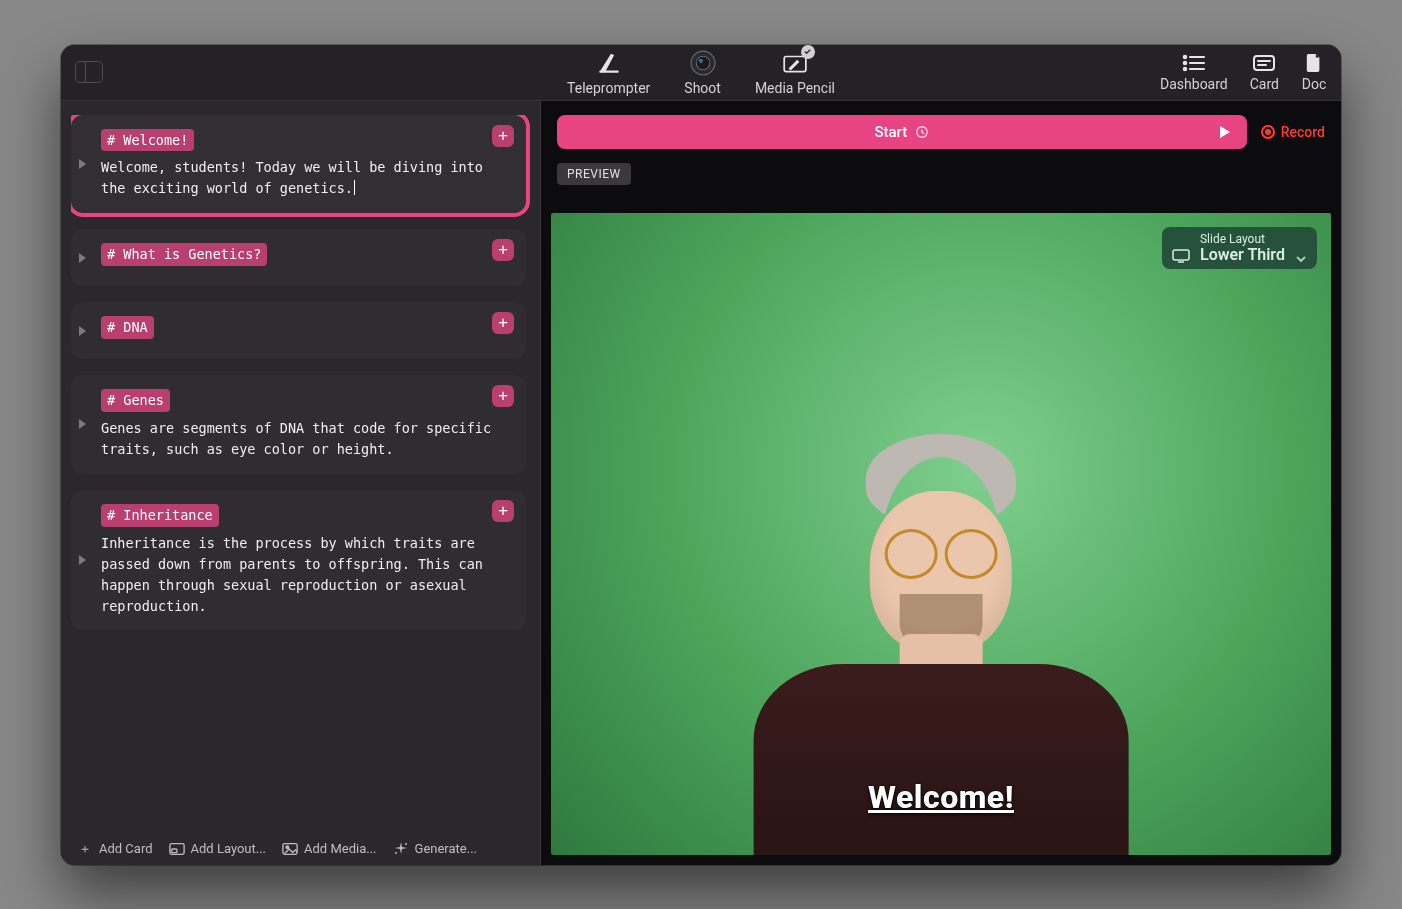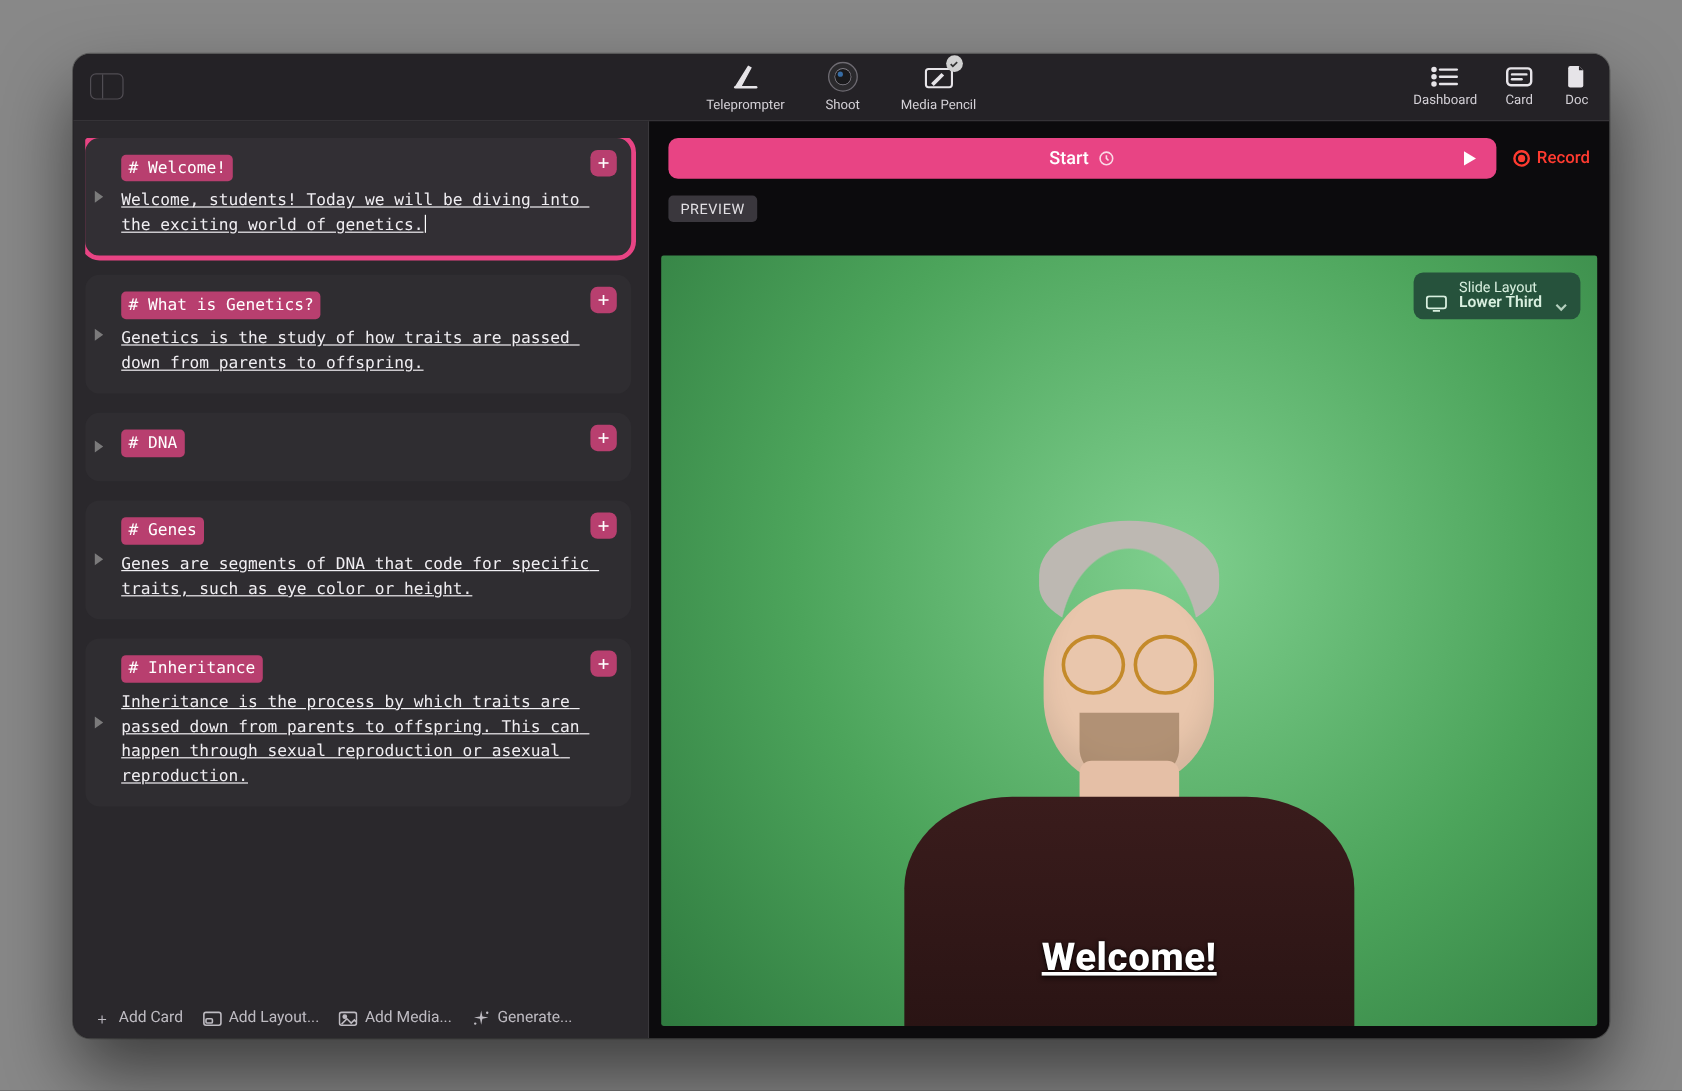--- a/index.html
+++ b/index.html
@@ -72,21 +72,21 @@
     width:28px;height:22px;border:1px solid #5c585f;border-radius:5px;
     display:flex;align-items:center;justify-content:flex-start;opacity:0.8;
   }
   .sidebar-toggle::before{content:"";width:9px;height:100%;border-right:1px solid #5c585f;}
   .tool-center{
     position:absolute;left:50%;transform:translateX(-50%);
     display:flex;gap:34px;align-items:flex-start;
   }
   .tool-item{display:flex;flex-direction:column;align-items:center;gap:3px;cursor:pointer;}
   .tool-item .ticon{width:28px;height:28px;display:flex;align-items:center;justify-content:center;position:relative;}
-  .tool-item .tlabel{font-size:11px;color:#d4d1d7;}
+  .tool-item .tlabel{font-size:14px;color:#d4d1d7;}
   .tool-right{margin-left:auto;display:flex;gap:22px;justify-content:center;}
   .tool-right .tool-item .ticon{width:26px;height:20px;}
   svg{display:block;}
 
   
   .split{flex:1;display:flex;min-height:0;}
   .left{
     width:480px;min-width:480px;
     background:var(--bg-panel);
     border-right:1px solid var(--divider);
@@ -121,21 +121,21 @@
   }
   .card .addbtn{
     position:absolute;right:12px;top:10px;width:22px;height:22px;border-radius:6px;
     background:var(--pink-dark);color:#fff;display:flex;align-items:center;justify-content:center;
     font-size:16px;line-height:1;cursor:pointer;
   }
   .card .heading{
     display:inline-block;background:var(--pink-dark);color:#fff;
     padding:1px 6px;border-radius:4px;margin-bottom:6px;font-weight:400;
   }
-  .card .body{white-space:pre-wrap;word-break:break-word;text-decoration:underline;}
+  .card .body{white-space:pre-wrap;word-break:break-word;}
   .card .cursor{display:inline-block;width:1px;height:15px;background:#fff;vertical-align:-2px;margin-left:1px;}
 
   
   .left-bottom{
     display:flex;align-items:center;gap:16px;
     padding:8px 6px 0 6px;color:#cfccd3;font-size:13px;
   }
   .left-bottom .bbtn{display:flex;align-items:center;gap:6px;cursor:pointer;opacity:0.9;}
   .left-bottom .bicon{width:16px;height:16px;display:flex;align-items:center;justify-content:center;}
 
@@ -221,21 +221,21 @@
     text-shadow:0 2px 4px rgba(0,0,0,0.7),0 0 2px rgba(0,0,0,0.9);
     letter-spacing:0.5px;
     text-decoration:underline;
   }
   .layout-chip{
     position:absolute;top:14px;right:14px;
     background:#26523c;border-radius:8px;
     padding:6px 10px;display:flex;align-items:flex-end;gap:10px;color:#d8efdf;
     font-size:12px;cursor:pointer;
   }
-  .layout-chip .big{font-size:13px;font-weight:600;line-height:1.1;}
+  .layout-chip .big{font-size:16px;font-weight:600;line-height:1.1;}
   .layout-chip .col{display:flex;flex-direction:column;line-height:1.1;}
   .layout-chip .chev{opacity:0.8;}
 
   .check-badge{
     position:absolute;top:-4px;right:-6px;width:14px;height:14px;border-radius:50%;
     background:#d0d0d0;display:flex;align-items:center;justify-content:center;
   }
   .check-badge svg{width:9px;height:9px;}
 </style>
 </head>
@@ -318,21 +318,21 @@
         <span class="tlabel">Doc</span>
       </div>
     </div>
   </div>
 
   <div class="split">
 
     <div class="left">
       <div class="cards" id="cards-container">
           <div class="card selected"><span class="play"></span><span class="addbtn">+</span><span class="heading"># Welcome!</span><div class="body">Welcome, students! Today we will be diving into the exciting world of genetics.<span class="cursor"></span></div></div>
-          <div class="card"><span class="play"></span><span class="addbtn">+</span><span class="heading"># What is Genetics?</span><div class="body">Genetics is the study of how traits are passed down from parents to offspring.</div></div>
+          <div class="card"><span class="play"></span><span class="addbtn">+</span><span class="heading"># What is Genetics?</span></div>
           <div class="card"><span class="play"></span><span class="addbtn">+</span><span class="heading"># DNA</span></div>
           <div class="card"><span class="play"></span><span class="addbtn">+</span><span class="heading"># Genes</span><div class="body">Genes are segments of DNA that code for specific traits, such as eye color or height.</div></div>
           <div class="card"><span class="play"></span><span class="addbtn">+</span><span class="heading"># Inheritance</span><div class="body">Inheritance is the process by which traits are passed down from parents to offspring. This can happen through sexual reproduction or asexual reproduction.</div></div>
         </div>
 
       <div class="left-bottom">
         <div class="bbtn">
           <span class="bicon">＋</span>
           <span>Add Card</span>
         </div>

